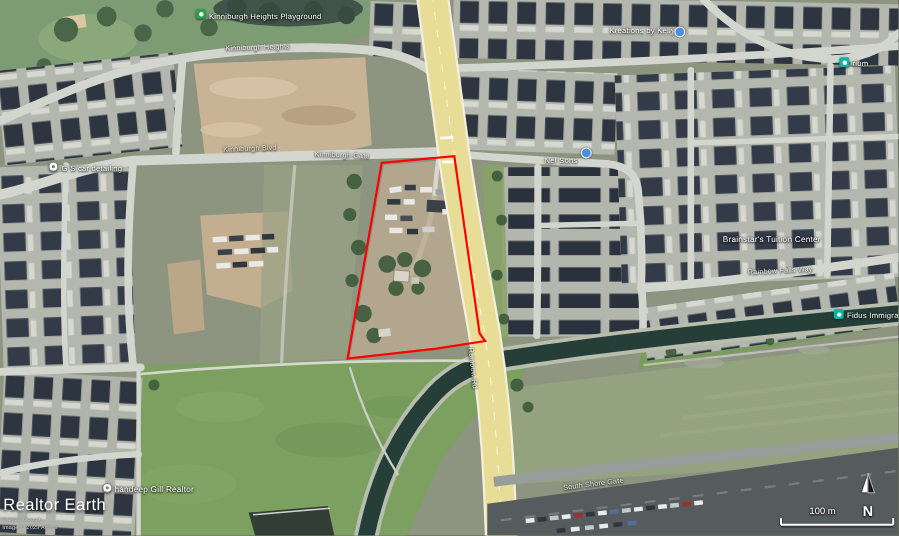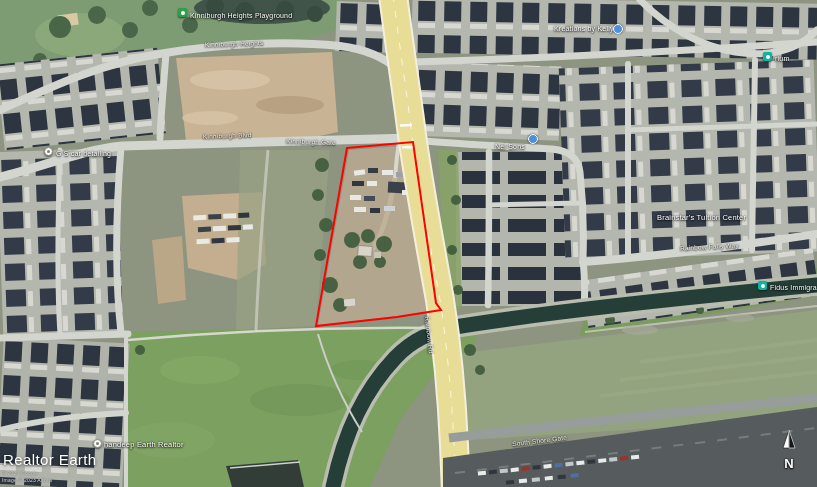--- a/index.html
+++ b/index.html
@@ -285,31 +285,46 @@
   <span class="lbl biz" style="left:657px;top:214px;font-size:7.5px;">Brainstar's Tuition Center</span>
   <span class="lbl street" style="left:680px;top:244px;transform:rotate(-3deg);">Rainbow Falls Way</span>
 
   <span class="sq" style="left:758px;top:281px;background:#0fb3a5;"></span>
   <span class="lbl biz" style="left:770px;top:284px;">Fidus Immigra</span>
 
   <span class="sq" style="left:763px;top:52px;background:#0fb3a5;"></span>
   <span class="lbl biz" style="left:775px;top:55px;">rium</span>
 
   <span class="pin" style="left:93px;top:439px;"></span>
-  <span class="lbl biz" style="left:104px;top:441px;font-size:7.5px;">handeep Earth Realtor</span>
+  <span class="lbl biz" style="left:104px;top:441px;font-size:7.5px;">handeep Gill Realtor</span>
 
   <span class="lbl street" style="left:430px;top:316px;transform:rotate(84deg);transform-origin:left top;">Rainbow Rd</span>
   <span class="lbl street" style="left:512px;top:438px;transform:rotate(-7deg);">South Shore Gate</span>
 
   <span class="logo">Realtor Earth</span>
   <span class="copy" style="left:2px;top:470px;">© 2023 Google</span>
   <span class="copy" style="left:2px;top:477px;">Image © 2023 Airbus</span>
 
   <div id="compass">
     <svg width="30" height="24" viewBox="0 0 30 24">
       <polygon points="15,3 15,21 9,21" fill="#ffffff" stroke="#111" stroke-width=".6"></polygon>
       <polygon points="15,3 15,21 21,21" fill="#15181b" stroke="#fff" stroke-width=".6"></polygon>
     </svg>
     <span class="n">N</span>
   </div>
 
+  <div id="scalebar">
+    <span class="stext">100 m</span>
+    <svg width="106" height="22" viewBox="0 0 106 22">
+      <g stroke="#000" stroke-width="3" opacity=".45">
+        <line x1="2" y1="19" x2="104" y2="19"></line>
+          <line x1="2" y1="12" x2="2" y2="19"></line>
+          <line x1="104" y1="12" x2="104" y2="19"></line>
+      </g>
+      <g stroke="#fff" stroke-width="1.8">
+        <line x1="2" y1="18" x2="104" y2="18"></line>
+          <line x1="2" y1="12" x2="2" y2="18"></line>
+          <line x1="104" y1="12" x2="104" y2="18"></line>
+      </g>
+    </svg>
+  </div>
 
 </div>
 
 </body></html>

